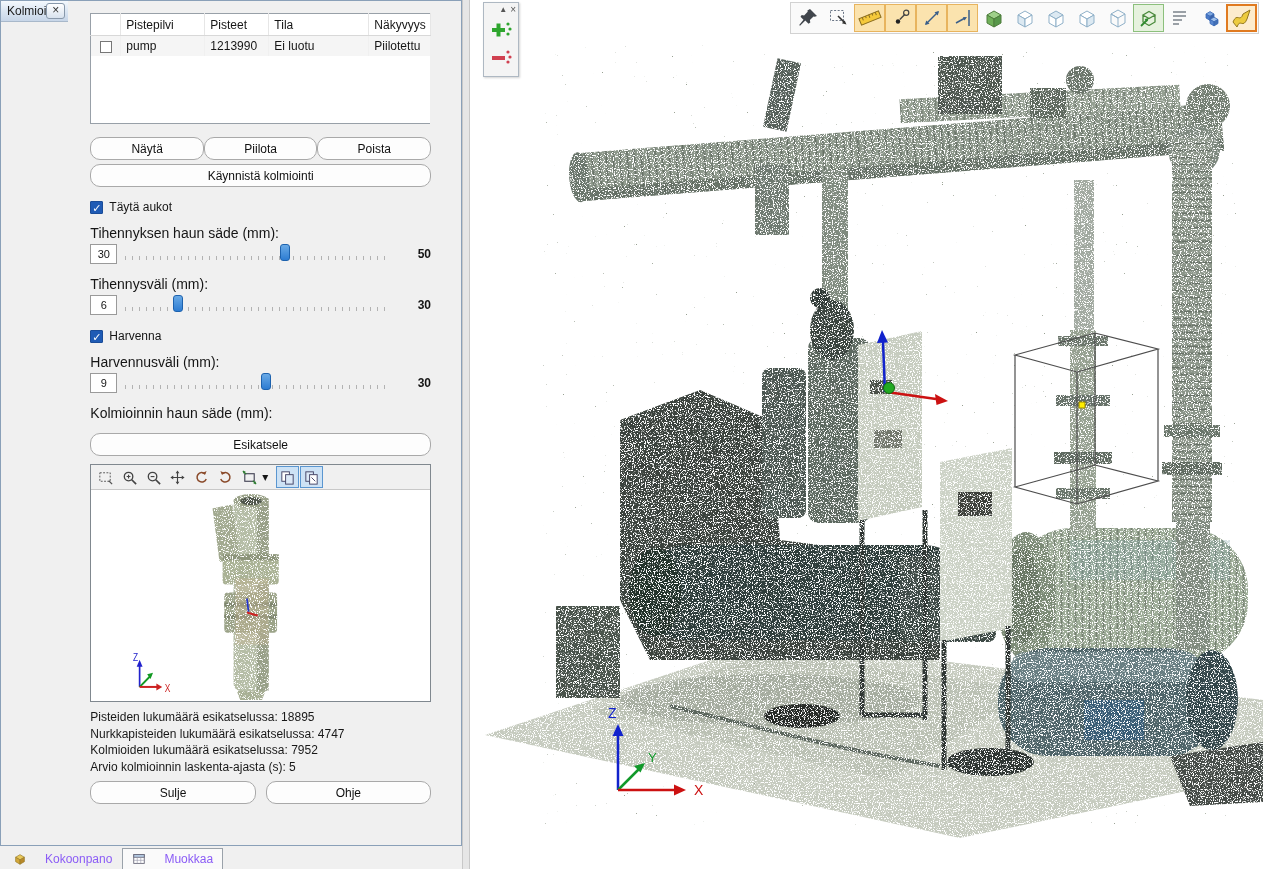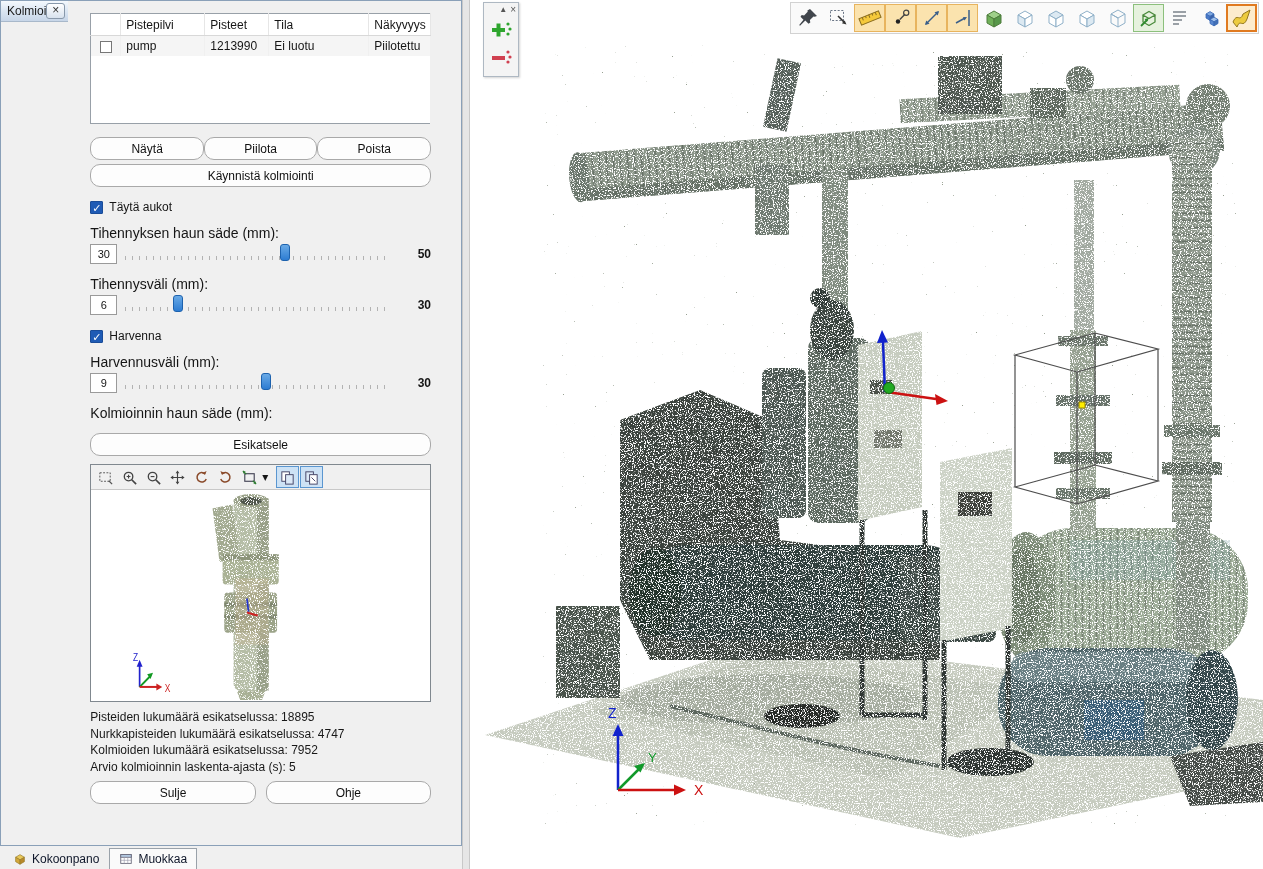--- a/index.html
+++ b/index.html
@@ -36,21 +36,21 @@
 .ptool{height:25px;min-height:25px;background:#f0f0f0;border-bottom:1px solid #c8c8c8;display:flex;align-items:center;padding:0 3px;gap:1px}
 .pbtn{width:23px;height:22px;display:flex;align-items:center;justify-content:center;border:1px solid transparent;background:transparent}
 .pbtn.sel{border:1px solid #5a96d0;background:#cde2f5}
 .psep{width:6px}
 .pcv{flex:1;position:relative;overflow:hidden}
 .pcv svg{position:absolute;inset:0;width:100%;height:100%}
 .stats{margin-top:7px;line-height:16.5px;font-size:12px;color:#181818}
 .row2{display:flex;gap:10px;margin-top:6px}
 .row2 .btn{flex:1}
 .tabstrip{height:23px;min-height:23px;display:flex;align-items:stretch;background:#f0f0f0;padding-left:3px}
-.tab{display:flex;align-items:center;gap:5px;padding:0 9px;font-size:12px;color:#0f172a;border:1px solid transparent;margin-top:2px}
+.tab{display:flex;align-items:center;gap:18px;padding:0 9px;font-size:12px;color:#8b5cf6;border:1px solid transparent;margin-top:2px}
 .tab.active{background:#fafafa;border:1px solid #9aa2aa;border-bottom:none}
 .splitter{width:8px;min-width:8px;background:#e6e6e6;border-left:1px solid #c8c8c8;border-right:1px solid #c8c8c8}
 
 .viewport{flex:1;position:relative;background:#fff;overflow:hidden}
 .cloud-svg{position:absolute;inset:0;width:100%;height:100%}
 .palette{position:absolute;left:13px;top:2px;width:36px;background:#f4f4f4;border:1px solid #aeb8c2;box-shadow:1px 1px 2px rgba(0,0,0,.18);padding:1px 2px 3px 2px;z-index:5}
 .pal-head{display:flex;justify-content:flex-end;align-items:center;gap:3px;height:11px;font-size:8px;color:#555}
 .pal-head .px{font-size:10px;line-height:9px}
 .pal-btn{width:26px;height:26px;margin:2px auto;display:flex;align-items:center;justify-content:center;border:1px solid transparent;background:transparent}
 .mtoolbar{position:absolute;top:2px;right:4px;height:32px;display:flex;align-items:center;background:#fafafa;border:1px solid #d2d2d2;padding:1px;z-index:5}

